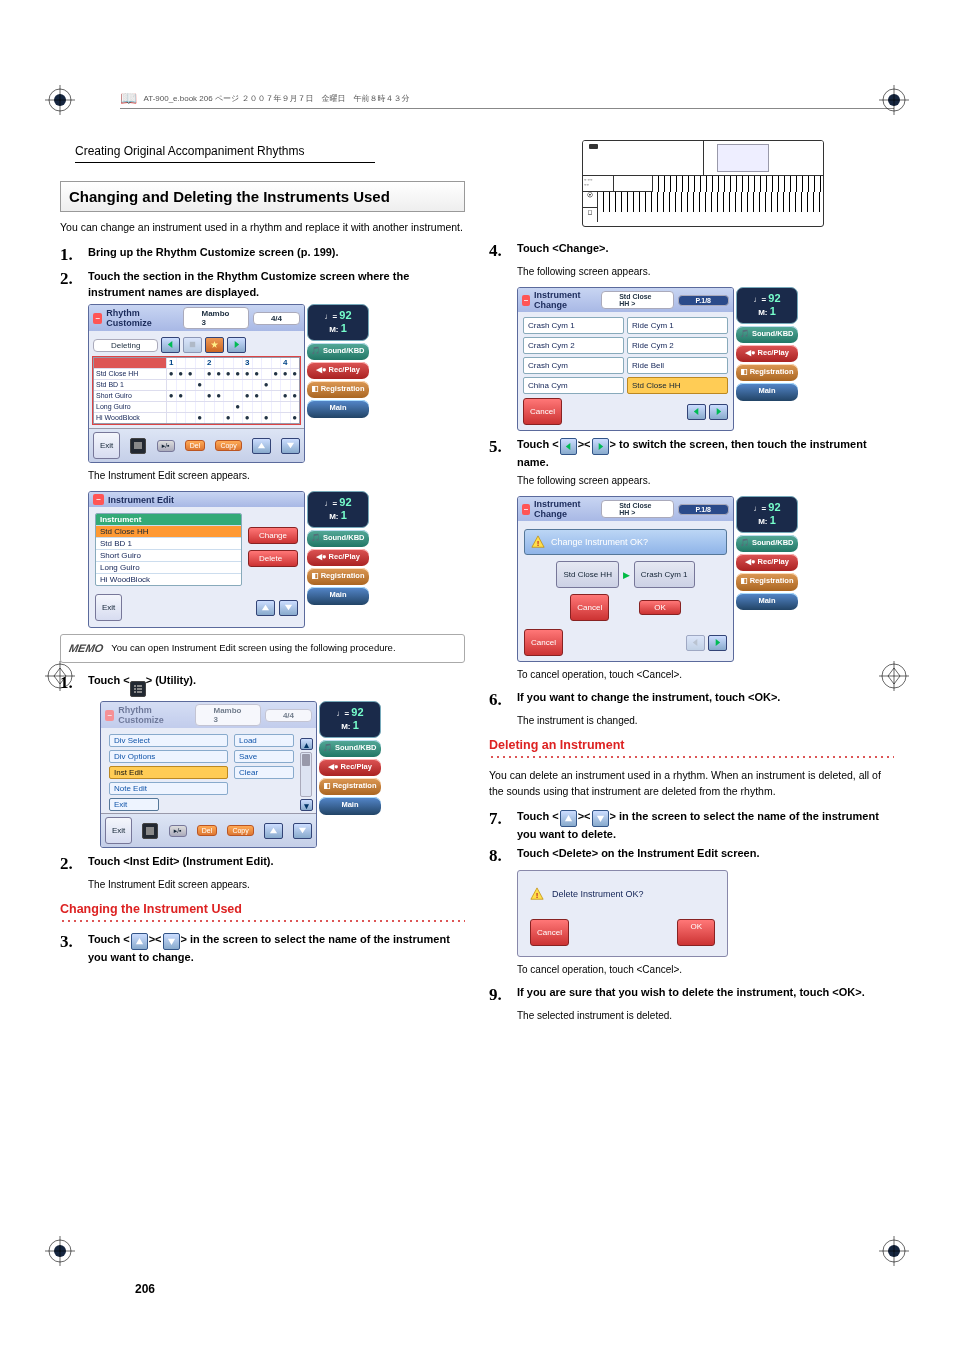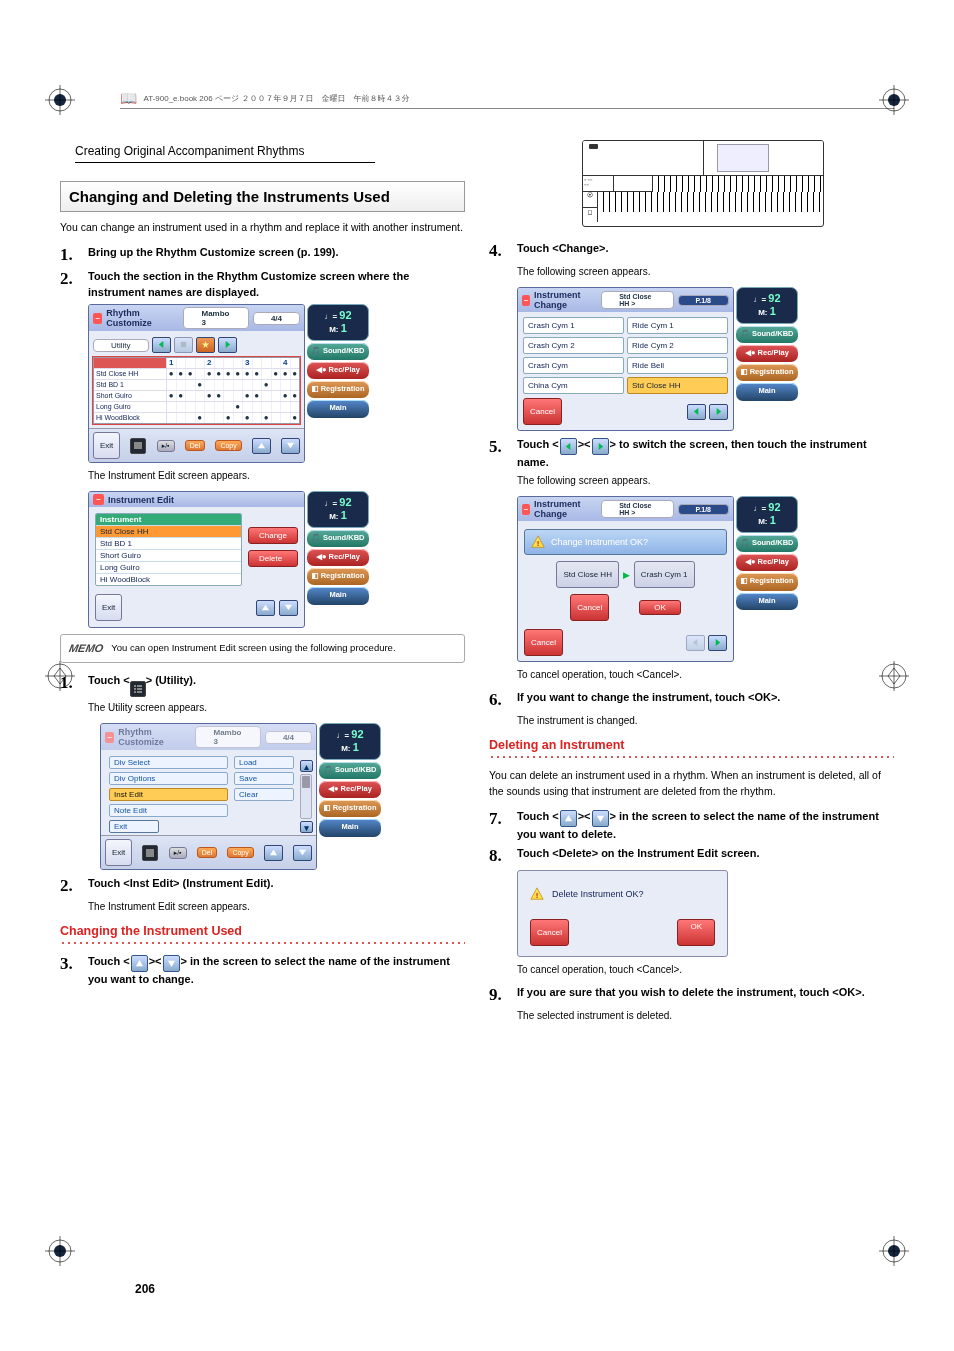--- a/index.html
+++ b/index.html
@@ -219,21 +219,21 @@
           <div class="ui-main">
             <div class="ui-title">
                 <span class="x">–</span>
                 <span>Rhythm Customize</span>
                 <span style="flex:1"></span>
                 <span class="rc-chip">Mambo 3</span>
                 <span class="rc-chip">4/4</span>
               </div>
             <div class="ui-body">
               <div class="rc-top">
-                <span class="rc-chip" style="background:#fff;">Utility</span>
+                <span class="rc-chip" style="background:#fff;">Deleting</span>
                 <span class="ui-arrow"><svg viewBox="0 0 10 10">
                       <polygon points="7,1 2,5 7,9" fill="#0b5"></polygon>
                     </svg></span>
                 <span class="ui-arrow" style="opacity:0.5"><svg viewBox="0 0 10 10">
                       <rect x="2" y="2" width="6" height="6" fill="#789"></rect>
                     </svg></span>
                 <span class="ui-arrow" style="background:linear-gradient(#e95,#c62);"><svg viewBox="0 0 10 10">
                       <polygon points="5,1 6,4 9,4 6.5,6 7.5,9 5,7 2.5,9 3.5,6 1,4 4,4" fill="#fe8"></polygon>
                     </svg></span>
                 <span class="ui-arrow"><svg viewBox="0 0 10 10">
@@ -452,21 +452,20 @@
                 <i></i>
                 <i></i>
                 <i></i>
                 <i></i>
                 <i></i>
                 <i></i>
               </span>
             </span><span>&gt; (Utility).</span>
         </div>
       </div>
-      <div class="step-sub">The Utility screen appears.</div>
 
       <div class="screenshot" style="margin-left:40px;">
         <div class="ui-outer">
           <div class="ui-main">
             <div class="ui-title" style="opacity:0.6">
                 <span class="x">–</span>
                 <span>Rhythm Customize</span>
                 <span style="flex:1"></span>
                 <span class="rc-chip">Mambo 3</span>
                 <span class="rc-chip">4/4</span>

